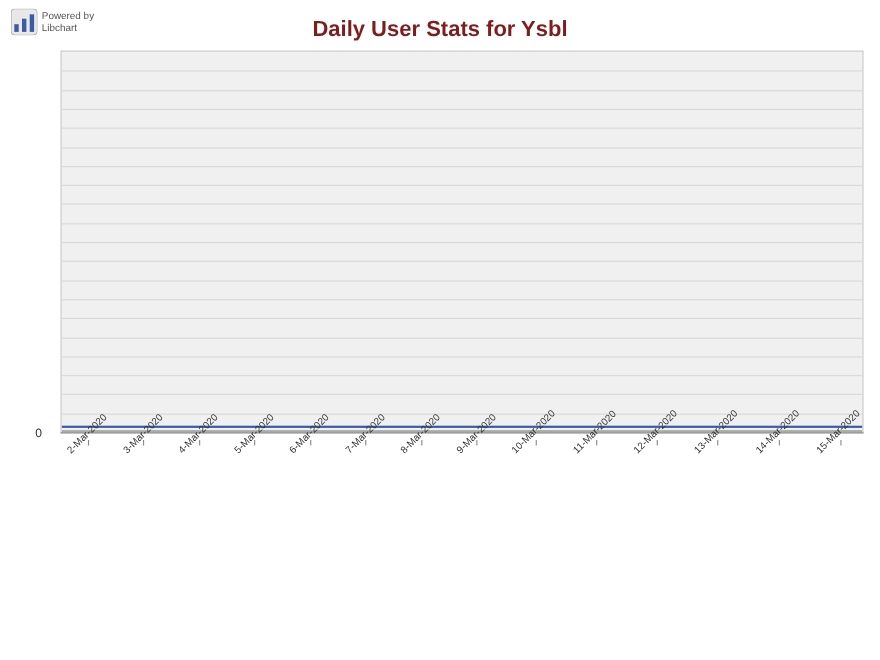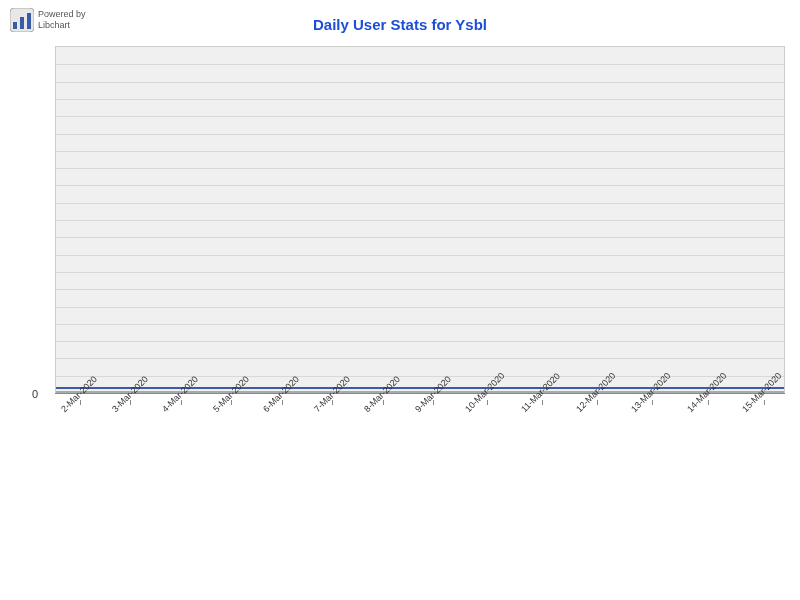--- a/index.html
+++ b/index.html
@@ -37,23 +37,23 @@
       color: #555;
       line-height: 1.2;
     }
 
     .chart-title {
       position: absolute;
       top: 16px;
       left: 0;
       right: 0;
       text-align: center;
-      font-size: 15px;
+      font-size: 20px;
       font-weight: bold;
-      color: #1d4ed8;
+      color: #7f1d1d;
     }
 
     .chart-area {
       position: absolute;
       top: 46px;
       left: 55px;
       right: 15px;
       bottom: 110px;
       background: #f0f0f0;
       border: 1px solid #ccc;

